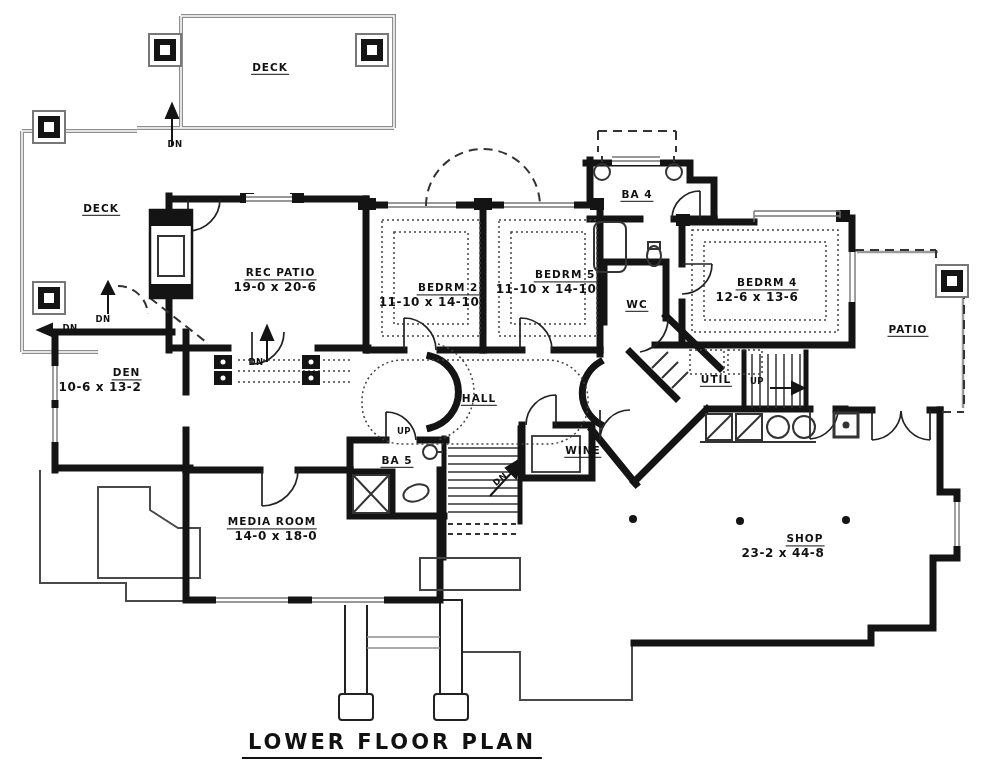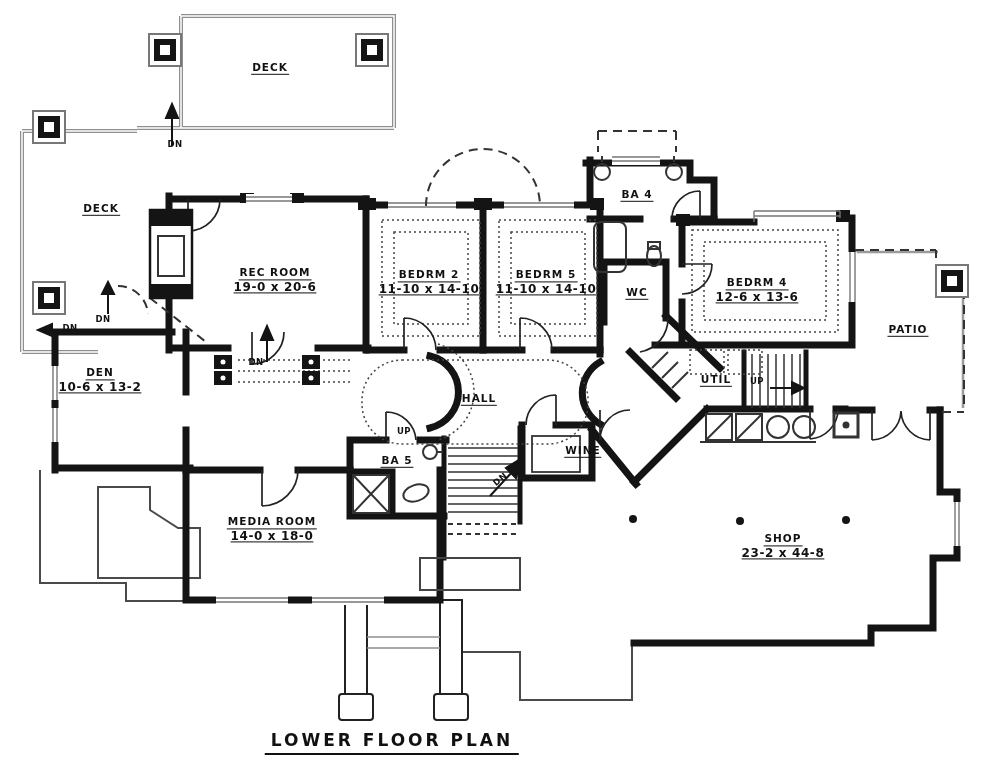--- a/index.html
+++ b/index.html
@@ -3,35 +3,35 @@
 <meta charset="utf-8">
 <style>
   html,body{margin:0;padding:0;background:#ffffff;}
   .plan{
     position:relative;width:1000px;height:775px;background:#ffffff;overflow:hidden;
     font-family:"DejaVu Sans", sans-serif;color:#111;
   }
   .plan svg{position:absolute;left:0;top:0;}
   .lbl{
     position:absolute;transform:translate(-50%,-50%);
-    text-align:center;white-space:nowrap;line-height:1.15;text-decoration:underline;
+    text-align:right;white-space:nowrap;line-height:1.15;
   }
   .nm{
     display:inline-block;font-weight:700;font-size:10.5px;letter-spacing:1px;
     border-bottom:1.6px solid #111;padding:0 1px 1px 1px;
   }
   .dim{display:block;font-weight:700;font-size:12px;letter-spacing:.6px;margin-top:1px;}
   .stair{
     position:absolute;transform:translate(-50%,-50%);
     font-weight:700;font-size:8.5px;letter-spacing:.5px;white-space:nowrap;
   }
   .stair.rot{transform:translate(-50%,-50%) rotate(-40deg);}
   .title-lbl{
     position:absolute;transform:translateX(-50%);
-    font-weight:700;font-size:17px;letter-spacing:3px;
+    font-weight:700;font-size:21px;letter-spacing:3px;
     border-bottom:2.5px solid #111;padding:0 6px 3px 6px;white-space:nowrap;
   }
 </style>
 </head>
 <body>
 
 <div class="plan">
 
 <svg width="1000" height="775" viewBox="0 0 1000 775">
 
@@ -283,33 +283,33 @@
           <path d="M490,496 L514,470" fill="none"></path>
           <polygon points="506,468 516,478 522,458"></polygon>
         </g>
   </g>
 </svg>
 
   <div class="lbl" style="left:270px;top:66px"><span class="nm">DECK</span></div>
   <div class="lbl" style="left:101px;top:207px"><span class="nm">DECK</span></div>
 
   <div class="lbl" style="left:275px;top:279px">
-    <span class="nm">REC ROOM</span>
+    <span class="nm">REC PATIO</span>
     <span class="dim">19-0 x 20-6</span>
   </div>
-  <div class="lbl" style="left:429px;top:281px">
+  <div class="lbl" style="left:429px;top:294px">
     <span class="nm">BEDRM 2</span>
     <span class="dim">11-10 x 14-10</span>
   </div>
   <div class="lbl" style="left:546px;top:281px">
     <span class="nm">BEDRM 5</span>
     <span class="dim">11-10 x 14-10</span>
   </div>
   <div class="lbl" style="left:637px;top:193px"><span class="nm">BA 4</span></div>
-  <div class="lbl" style="left:637px;top:291px"><span class="nm">WC</span></div>
+  <div class="lbl" style="left:637px;top:303px"><span class="nm">WC</span></div>
   <div class="lbl" style="left:757px;top:289px">
     <span class="nm">BEDRM 4</span>
     <span class="dim">12-6 x 13-6</span>
   </div>
   <div class="lbl" style="left:908px;top:328px"><span class="nm">PATIO</span></div>
   <div class="lbl" style="left:100px;top:379px">
     <span class="nm">DEN</span>
     <span class="dim">10-6 x 13-2</span>
   </div>
   <div class="lbl" style="left:272px;top:528px">

